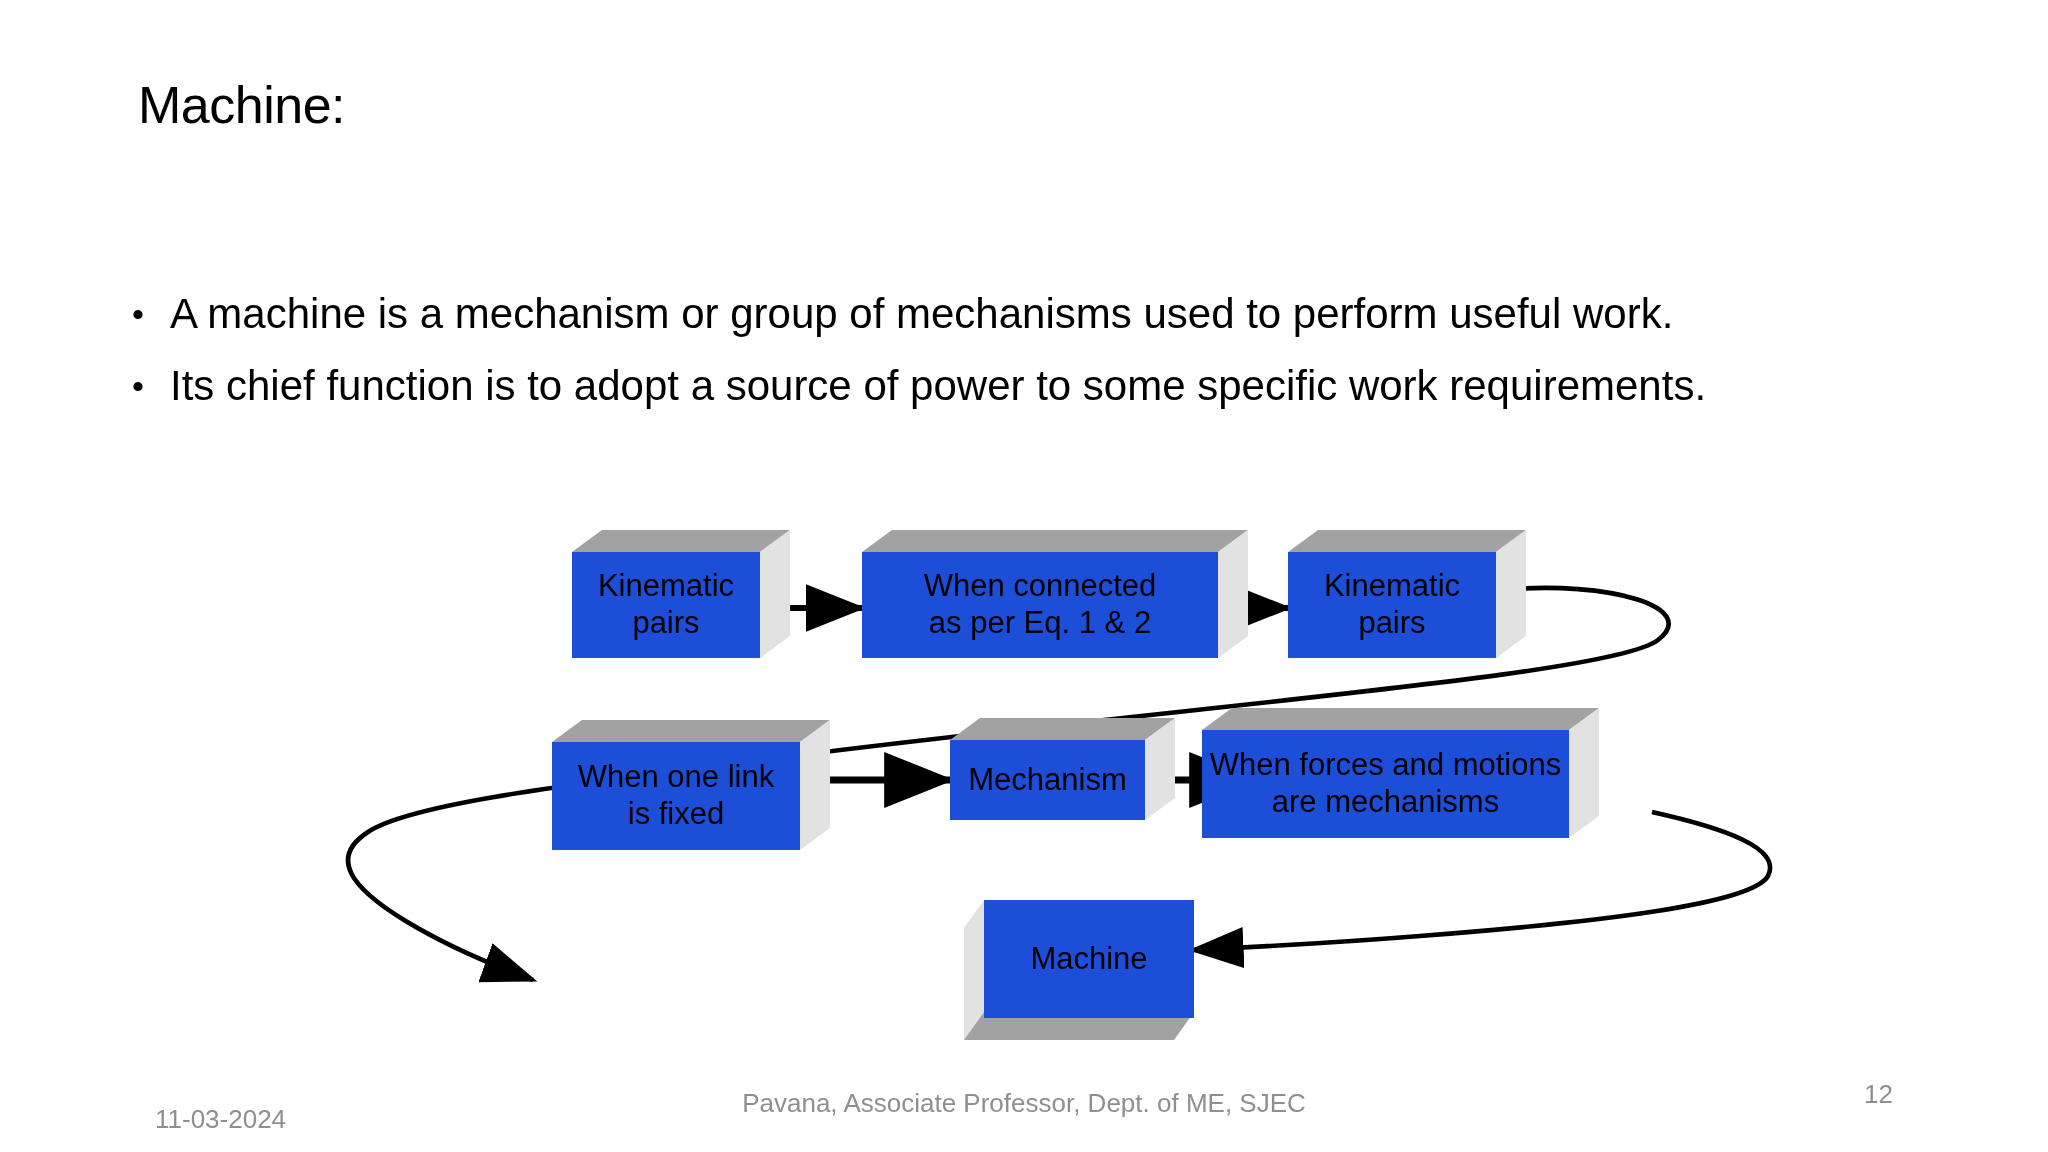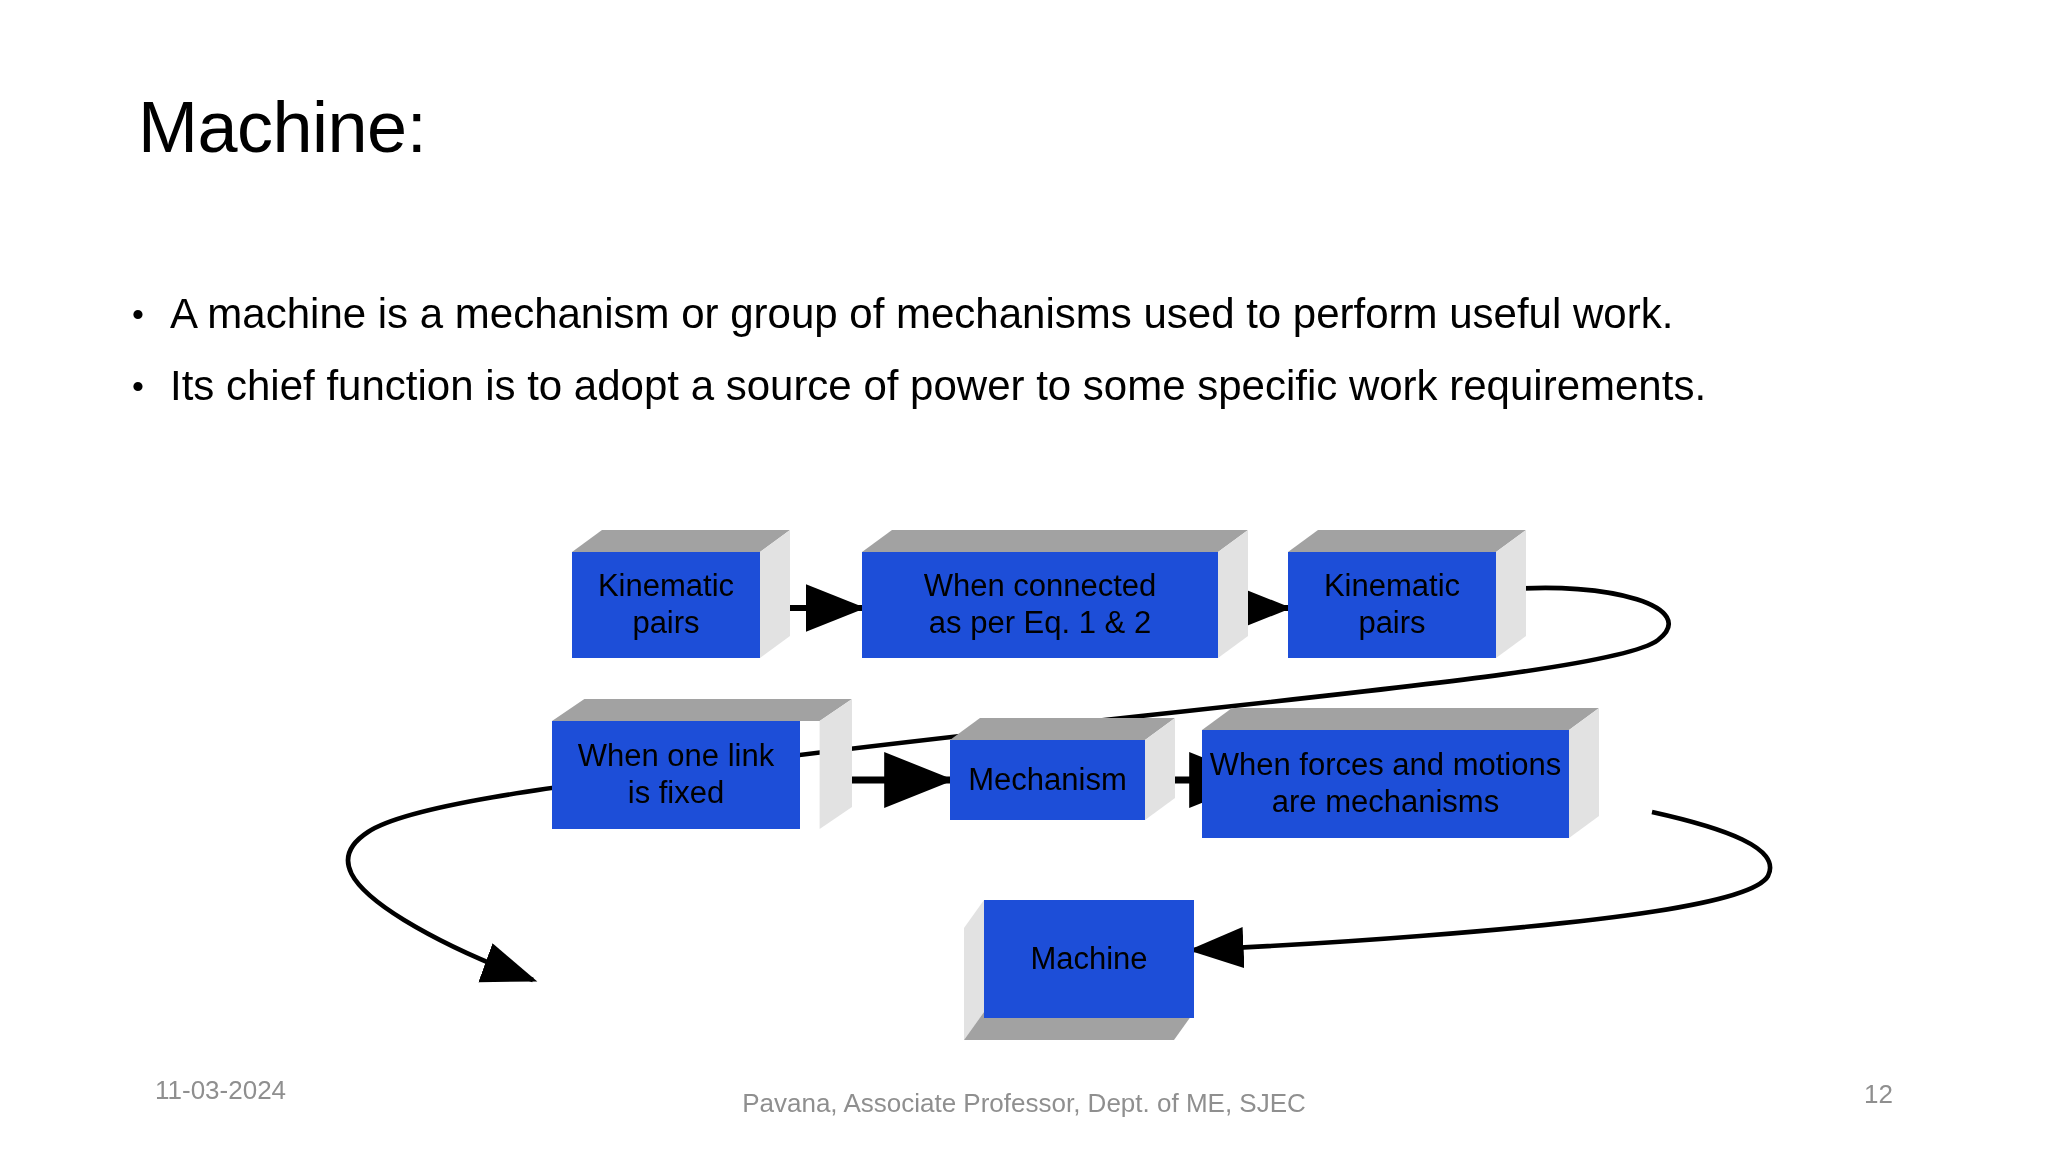--- a/index.html
+++ b/index.html
@@ -9,27 +9,26 @@
     font-family:"Liberation Sans", sans-serif;
     overflow:hidden;
     position:relative;
   }
   .slide{position:absolute;inset:0;background:#fff;}
 
   
   .title{
     position:absolute;
     left:138px; top:78px;
-    font-size:72px;
+    font-size:52px;
     font-weight:400;
     color:#000;
     letter-spacing:-0.5px;
     line-height:1.05;
     white-space:nowrap;
-    margin-top:12px;
   }
 
   
   .bullets{
     position:absolute;
     left:126px; top:278px;
     width:1800px;
   }
   .bullet{
     position:relative;
@@ -90,21 +89,21 @@
   }
 
   
   .footer{
     position:absolute;
     left:0; bottom:0;
     width:2048px; height:90px;
     color:#8f8f8f;
     font-size:26px;
   }
-  .footer .date{position:absolute;left:155px;top:13px;}
+  .footer .date{position:absolute;left:155px;top:42px;}
   .footer .credit{position:absolute;left:0;right:0;top:26px;text-align:center;}
   .footer .page{position:absolute;right:155px;top:17px;text-align:right;}
 </style>
 </head>
 <body>
 
 <div class="slide">
 
   <div class="title">Machine:</div>
 
@@ -179,21 +178,21 @@
         <svg viewBox="0 0 238 128" preserveAspectRatio="none">
           <polygon points="0,22 30,0 238,0 208,22" fill="#a2a2a2"></polygon>
           <polygon points="208,22 238,0 238,106 208,128" fill="#e2e2e2"></polygon>
         </svg>
       </div>
       <div class="front" style="width:208px;">
         <span><span>Kinematic</span><br><span>pairs</span></span>
       </div>
     </div>
 
-    <div class="box" style="left:552px; top:219px; width:300px; height:130px;">
+    <div class="box" style="left:552px; top:240px; width:278px; height:130px;">
       <div class="top">
         <svg viewBox="0 0 278 130" preserveAspectRatio="none">
           <polygon points="0,22 30,0 278,0 248,22" fill="#a2a2a2"></polygon>
           <polygon points="248,22 278,0 278,108 248,130" fill="#e2e2e2"></polygon>
         </svg>
       </div>
       <div class="front" style="width:248px;">
         <span><span>When one link</span><br><span>is fixed</span></span>
       </div>
     </div>

